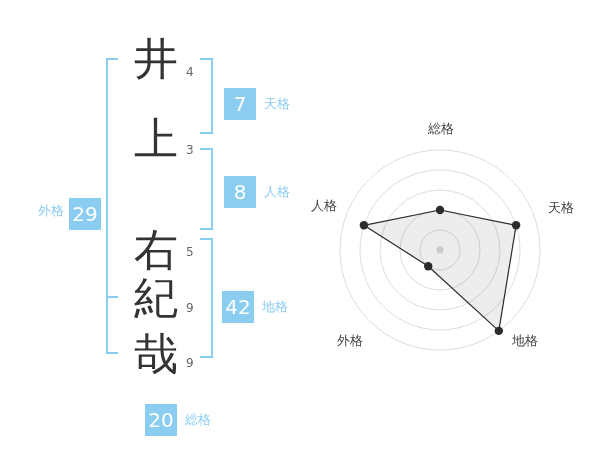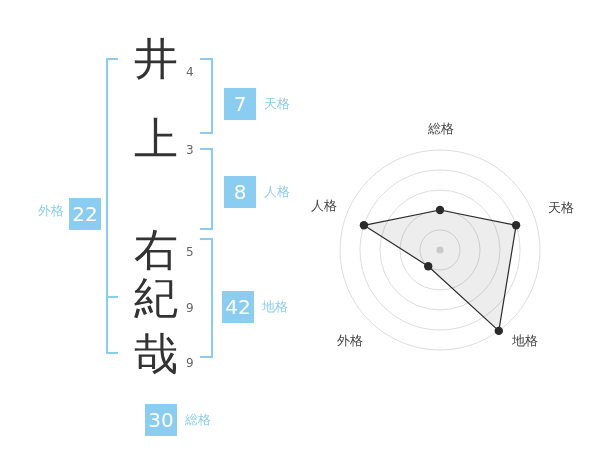--- a/index.html
+++ b/index.html
@@ -67,23 +67,23 @@
 <div class="value-box" style="left:224px;top:88px">7</div>
 <div class="cat-label" style="left:264px;top:96px">天格</div>
 
 <div class="value-box" style="left:224px;top:176px">8</div>
 <div class="cat-label" style="left:264px;top:184px">人格</div>
 
 <div class="value-box" style="left:222px;top:291px">42</div>
 <div class="cat-label" style="left:262px;top:299px">地格</div>
 
 <div class="cat-label right-align" style="left:28px;top:203px;width:36px">外格</div>
-<div class="value-box" style="left:69px;top:198px">22</div>
+<div class="value-box" style="left:69px;top:198px">29</div>
 
-<div class="value-box" style="left:145px;top:404px">30</div>
+<div class="value-box" style="left:145px;top:404px">20</div>
 <div class="cat-label" style="left:185px;top:412px">総格</div>
 
 <div class="radar-wrap">
   <svg width="290" height="250" viewBox="0 0 290 250" xmlns="http://www.w3.org/2000/svg">
       <circle cx="140" cy="140" r="20" fill="none" stroke="#dddddd" stroke-width="1"></circle>
       <circle cx="140" cy="140" r="40" fill="none" stroke="#dddddd" stroke-width="1"></circle>
       <circle cx="140" cy="140" r="60" fill="none" stroke="#dddddd" stroke-width="1"></circle>
       <circle cx="140" cy="140" r="80" fill="none" stroke="#dddddd" stroke-width="1"></circle>
       <circle cx="140" cy="140" r="100" fill="none" stroke="#dddddd" stroke-width="1"></circle>
       <polygon points="140.0,100.0 216.1,115.3 198.8,220.9 128.2,156.2 63.9,115.3" fill="rgba(0,0,0,0.07)" stroke="#2b2b2b" stroke-width="1.2" stroke-linejoin="round"></polygon>

